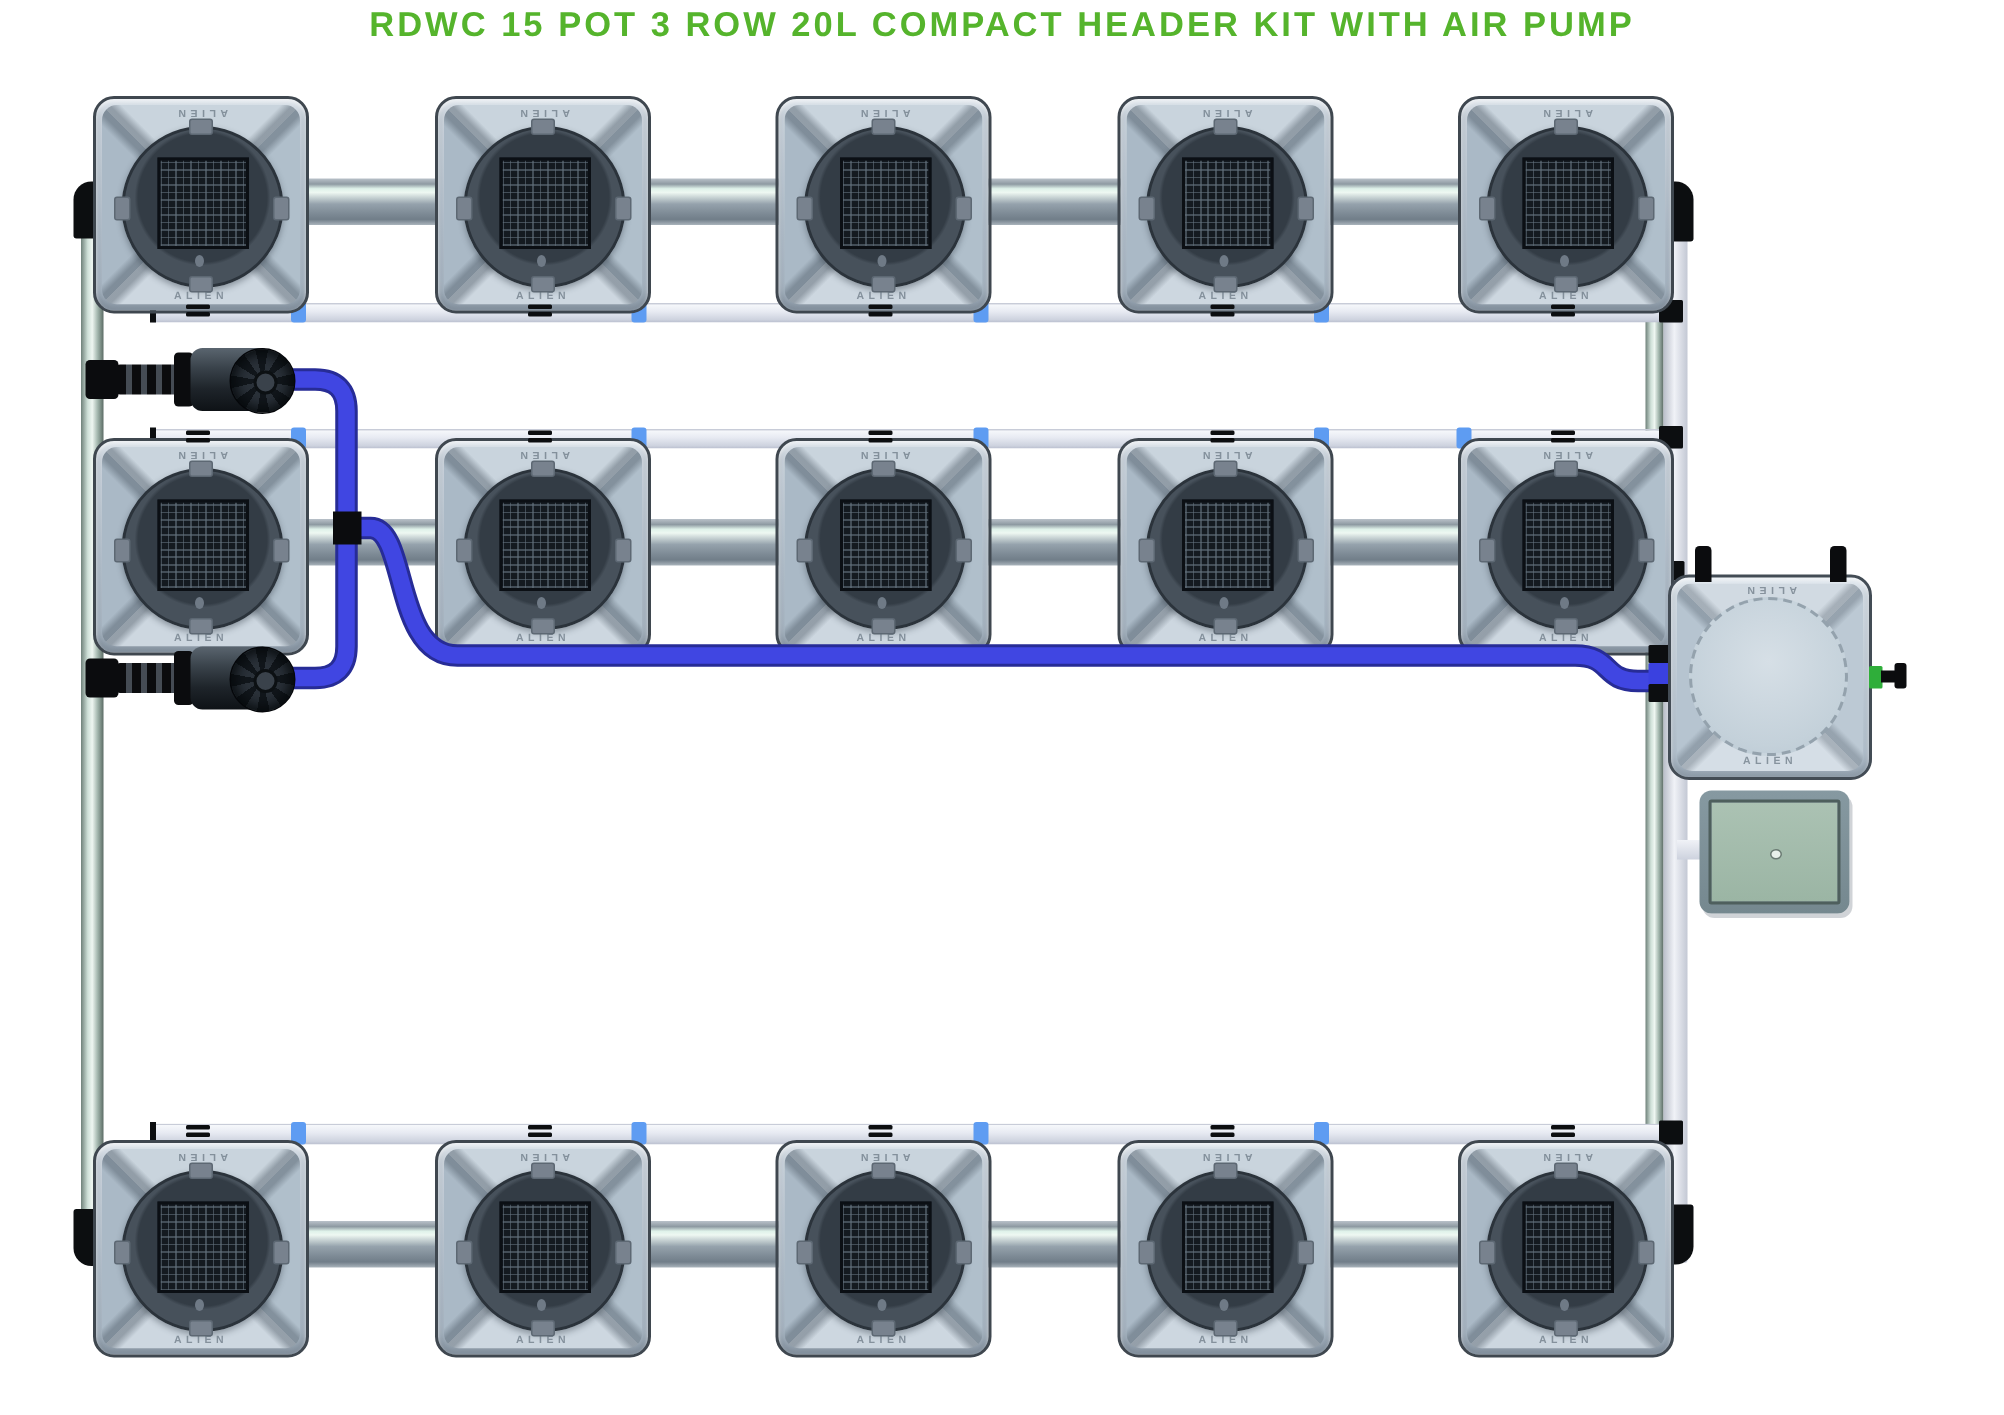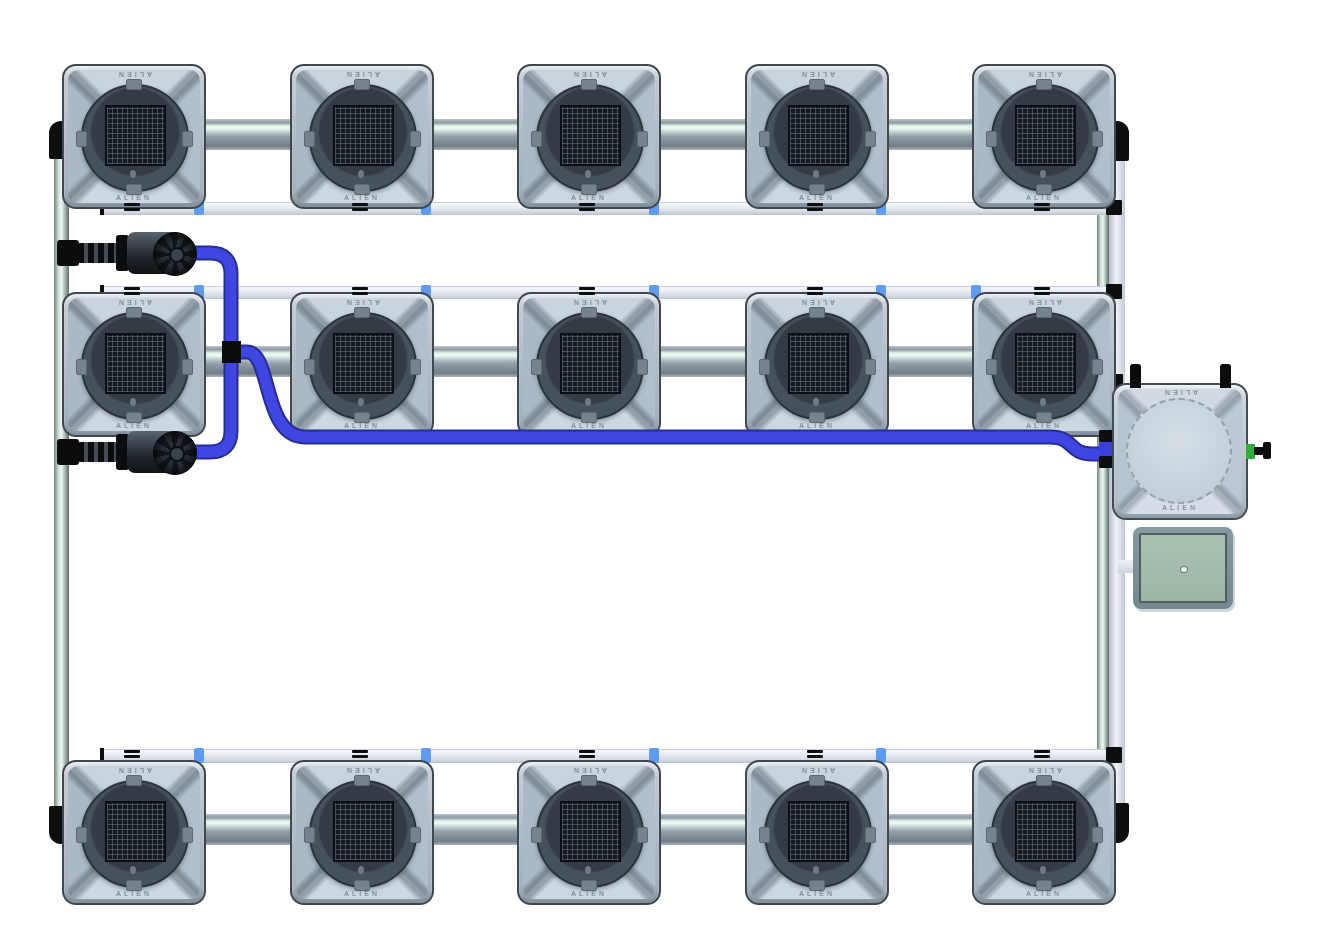--- a/index.html
+++ b/index.html
@@ -107,20 +107,21 @@
     box-shadow:2px 3px 0 rgba(120,130,140,.35);}
   .airpump .panel{position:absolute;inset:6px;border-radius:2px;border:2px solid #4e5f5d;
     background:linear-gradient(180deg,#abc2b3,#9bb5a4);}
   .airpump .dot{position:absolute;left:50%;top:50%;width:6px;height:5px;margin:-2px 0 0 -3px;
     border-radius:50%;background:#e8f0ea;border:1px solid #6a7a72;}
 </style>
 </head>
 <body>
 
 <div class="stage" id="stage">
+  <h1 class="title">RDWC 15 POT 3 ROW 20L COMPACT HEADER KIT WITH AIR PUMP</h1>
 
   <div id="pipes">
       <div class="pipe-mint-v" style="left: 54px; top: 134px; width: 15px; height: 694px;"></div>
       <div class="pipe-mint-v" style="left: 1097px; top: 132px; width: 12px; height: 706px;"></div>
       <div class="pipe-white-v" style="left: 1109px; top: 132px; width: 16px; height: 710px;"></div>
       <div class="pipe-gray" style="left: 66px; top: 119px; width: 1046px; height: 31px;"></div>
       <div class="pipe-gray" style="left: 66px; top: 346px; width: 1040px; height: 31px;"></div>
       <div class="pipe-gray" style="left: 66px; top: 814px; width: 1046px; height: 31px;"></div>
       <div class="pipe-white" style="left: 100px; top: 202px; width: 1022px; height: 12px;"></div>
       <div class="tick-black" style="left: 100px; top: 201px; width: 4px; height: 14px;"></div>

